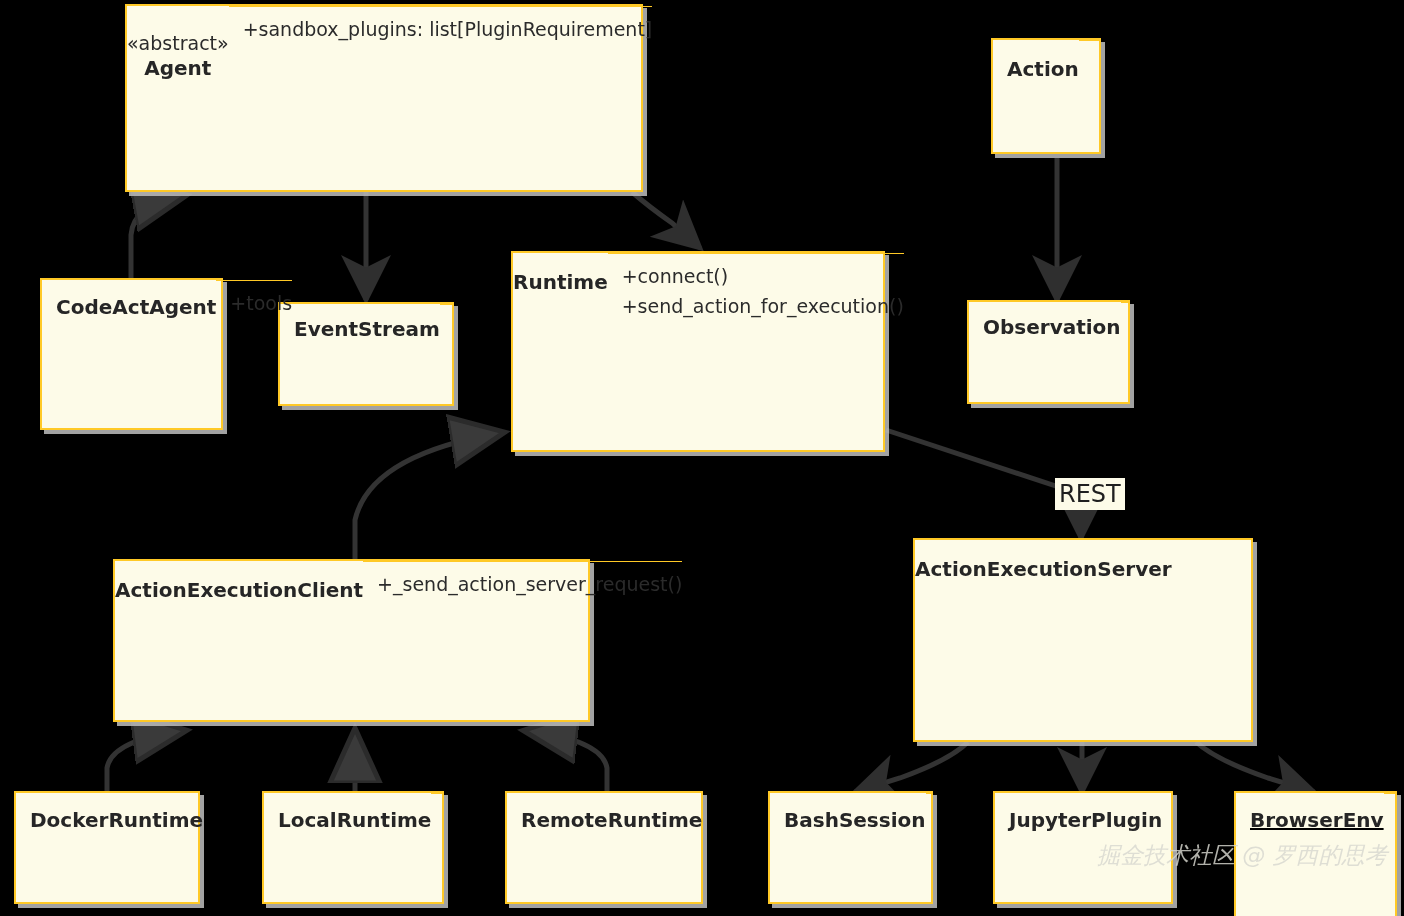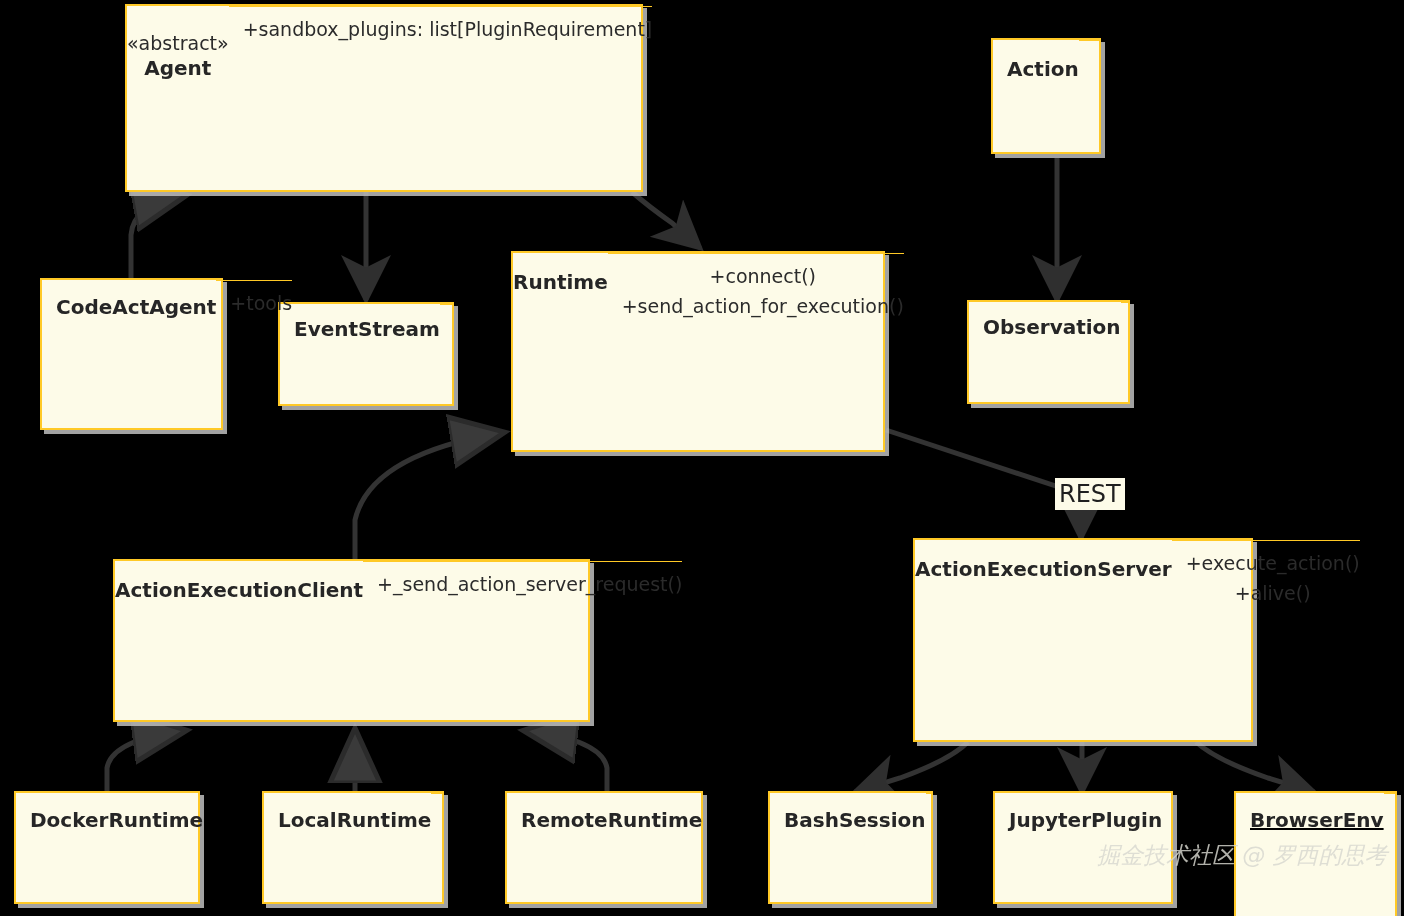--- a/index.html
+++ b/index.html
@@ -68,21 +68,20 @@
   }
   .member {
     font-size: 19px;
     color: #2b2b2b;
     line-height: 1.45;
     padding: 2px 0 0 14px;
     white-space: nowrap;
   }
   .c-body {
     padding-top: 7px;
-    text-align: center;
   }
   .edge-label {
     position: absolute;
     background: #FDFBE8;
     color: #1f1f1f;
     font-size: 24px;
     padding: 3px 4px;
     z-index: 6;
     line-height: 1.1;
     white-space: nowrap;
@@ -203,24 +202,20 @@
     <div class="compartment c-body" style="flex:1;">
       <div class="member">+_send_action_server_request()</div>
     </div>
   </div>
 
   <div class="uml-class" style="left:913px; top:538px; width:340px; height:204px;">
     <div class="compartment c-head" style="height:58px;">
       <div class="cname">ActionExecutionServer</div>
     </div>
     <div class="compartment" style="height:32px;"></div>
-    <div class="compartment c-body" style="flex:1;">
-      <div class="member">+execute_action()</div>
-      <div class="member">+alive()</div>
-    </div>
   </div>
 
   <div class="uml-class" style="left:262px; top:791px; width:182px; height:113px;">
     <div class="compartment c-head left-align" style="height:53px;">
       <div class="cname left">LocalRuntime</div>
     </div>
     <div class="compartment" style="height:28px;"></div>
     <div class="compartment" style="flex:1;"></div>
   </div>
 

